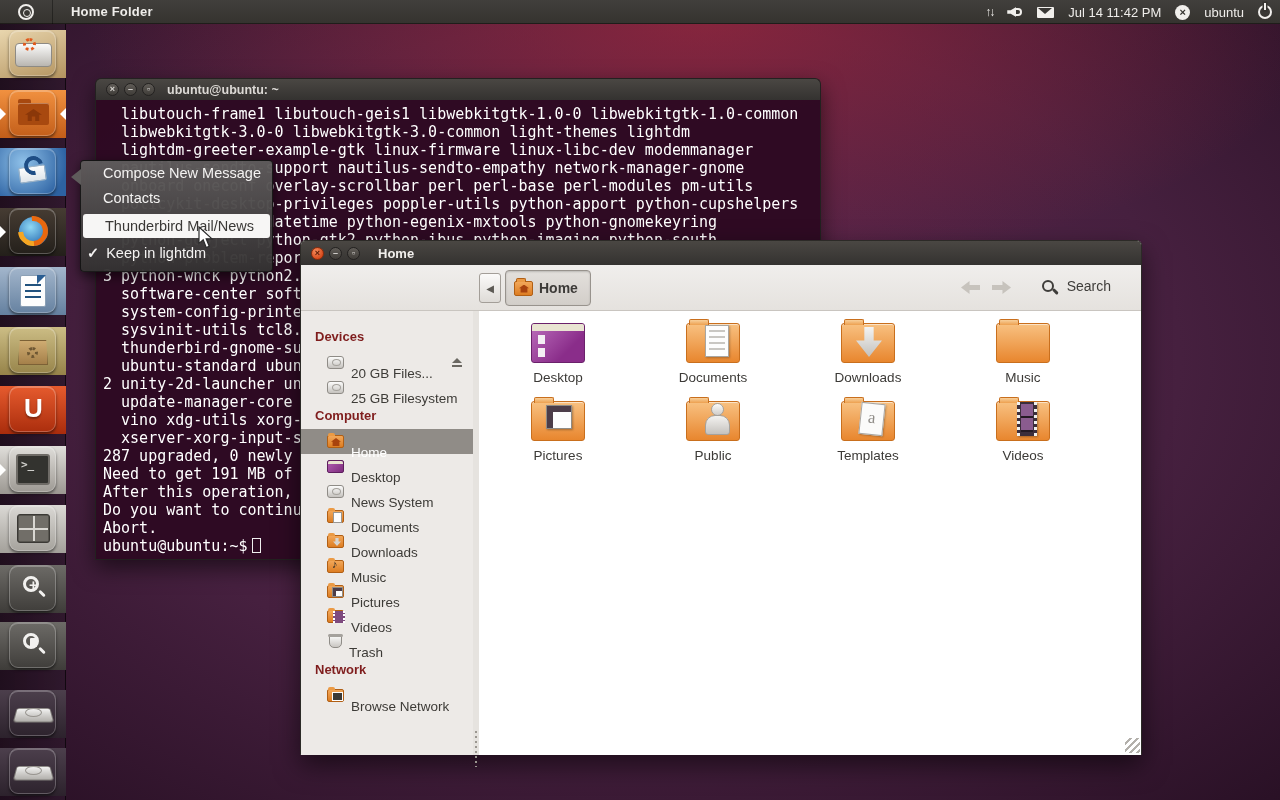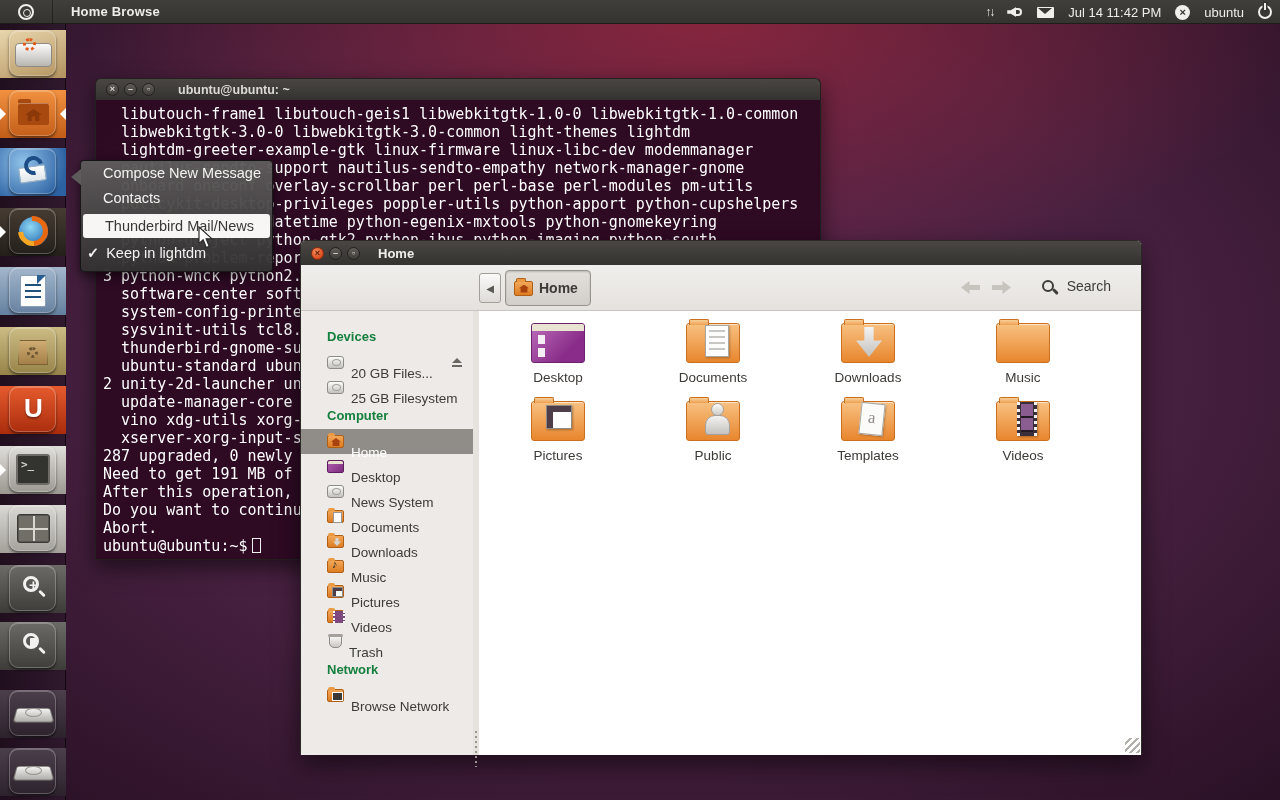--- a/index.html
+++ b/index.html
@@ -86,21 +86,21 @@
   .tile-disk .a2{ left:15px; top:17px; width:17px; height:9px; border:1px solid #97948f; border-radius:50%; }
 
   
   .term { position:absolute; left:95px; top:78px; width:726px; height:482px; border-radius:6px 6px 0 0;
     box-shadow:0 8px 22px rgba(0,0,0,.55); z-index:10; }
   .term .tbar { height:22px; background:linear-gradient(#4a4743,#343230); border-radius:6px 6px 0 0;
     border:1px solid #232120; border-bottom:none; display:flex; align-items:center; color:#dcd9d5; }
   .wbtn { width:13px; height:13px; border-radius:50%; margin-left:5px; background:linear-gradient(#605c57,#3f3c38);
     border:1px solid #232120; color:#d9d6d2; font-size:9px; line-height:11px; text-align:center; font-weight:bold; }
   .wbtn:first-child{ margin-left:10px; }
-  .term .ttitle { margin-left:23px; font-size:12.5px; font-weight:bold; }
+  .term .ttitle { margin-left:12px; font-size:12.5px; font-weight:bold; }
   .term .tbody { height:460px; background:rgba(45,9,34,.97); border:1px solid #232120; border-top:none;
     color:#fff; font-family:"DejaVu Sans Mono",monospace; font-size:15px; line-height:18px; padding:5px 0 0 7px; overflow:hidden; }
   .tline { white-space:pre; height:18px; }
   .tprompt { white-space:pre; height:18px; }
   .cursor { display:inline-block; width:9px; height:15px; border:1px solid #efefef; vertical-align:-2px; margin-left:4px; }
 
   
   .quicklist { position:absolute; left:80px; top:160px; width:193px; height:112px; z-index:45;
     background:linear-gradient(rgba(95,92,92,.97), rgba(52,50,50,.97)); border:1px solid rgba(15,15,15,.85);
     border-radius:4px; box-shadow:0 4px 12px rgba(0,0,0,.6); color:#f4f3f2; font-size:14.5px; }
@@ -132,21 +132,21 @@
   .navarrows { position:absolute; right:130px; top:16px; display:flex; gap:12px; }
   .nava { width:19px; height:13px; background:#c7c3bd; }
   .nava.back { clip-path:polygon(0 50%,45% 0,45% 30%,100% 30%,100% 70%,45% 70%,45% 100%); }
   .nava.fwd  { clip-path:polygon(100% 50%,55% 0,55% 30%,0 30%,0 70%,55% 70%,55% 100%); }
   .searchbox { position:absolute; right:30px; top:13px; display:flex; align-items:center; gap:13px; color:#3f3d3a; font-size:14px; }
   .mag { position:relative; width:12px; height:12px; border:2px solid #3f3d3a; border-radius:50%; }
   .mag::after { content:""; position:absolute; left:8px; top:8px; width:7px; height:2.5px; background:#3f3d3a; border-radius:2px; transform:rotate(45deg); }
 
   .fm .sidebar { position:absolute; left:0; top:70px; width:172px; height:444px; background:#edeae7; overflow:hidden;
     border-bottom-left-radius:0; padding-top:10px; }
-  .shead { font-size:13px; font-weight:bold; color:#15803d; padding:8px 0 6px 14px;margin-left:12px; }
+  .shead { font-size:13px; font-weight:bold; color:#7f1d1d; padding:8px 0 6px 14px; }
   .srow { position:relative; height:25px; display:flex; align-items:center; padding-left:26px; gap:7px; font-size:13.5px; color:#3d3b37; }
   .srow.selected { background:#908c87; color:#fff; }
   .mini { position:relative; width:17px; height:13px; flex:0 0 auto; }
   .slabel { white-space:nowrap; overflow:hidden;margin-top:21px; }
   .eject { position:absolute; right:10px; width:12px; height:10px; display:none; }
   .srow.has-eject .eject { display:block; }
   .eject::before { content:""; position:absolute; left:1px; top:0; border-left:5px solid transparent; border-right:5px solid transparent; border-bottom:5px solid #6b6862; }
   .eject::after { content:""; position:absolute; left:1px; top:7px; width:10px; height:2.5px; background:#6b6862; }
 
   .mi-disk .mini { background:linear-gradient(#fcfcfb,#c6c3bf); border:1px solid #8f8c87; border-radius:3px; }
@@ -220,21 +220,21 @@
   [data-interactable="true"] { cursor:default; }
 </style>
 </head>
 <body>
 
 <div id="screen" data-interactable="false">
 
   <div class="panel" data-interactable="false">
     <span class="logo" data-interactable="true"></span>
     <span class="sep" data-interactable="false"></span>
-    <span class="title" data-interactable="false">Home Browse</span>
+    <span class="title" data-interactable="false">Home Folder</span>
     <div class="tray" data-interactable="false">
       <span class="neticon" data-interactable="true">↑↓</span>
       <span class="volicon" data-interactable="true">
           <span class="spk"></span>
           <span class="wav"></span>
         </span>
       <span class="mailicon" data-interactable="true"></span>
       <span class="clock" data-interactable="true">Jul 14 11:42 PM</span>
       <span class="usericon" data-interactable="true">×</span>
       <span class="session" data-interactable="true">ubuntu</span>

